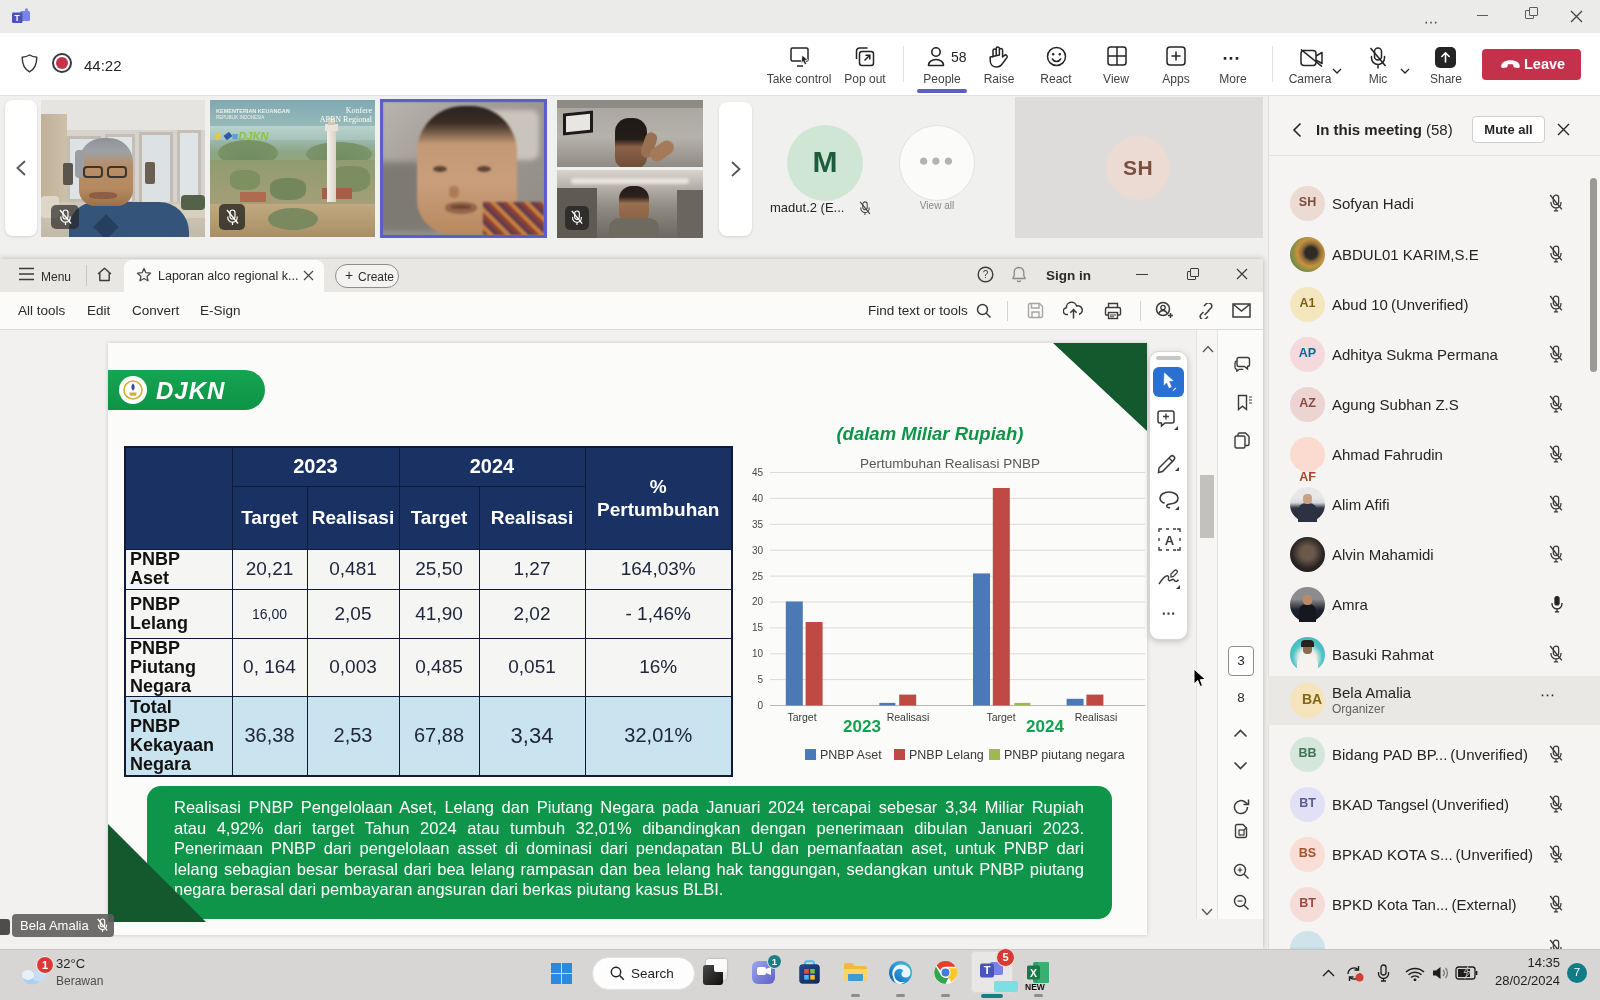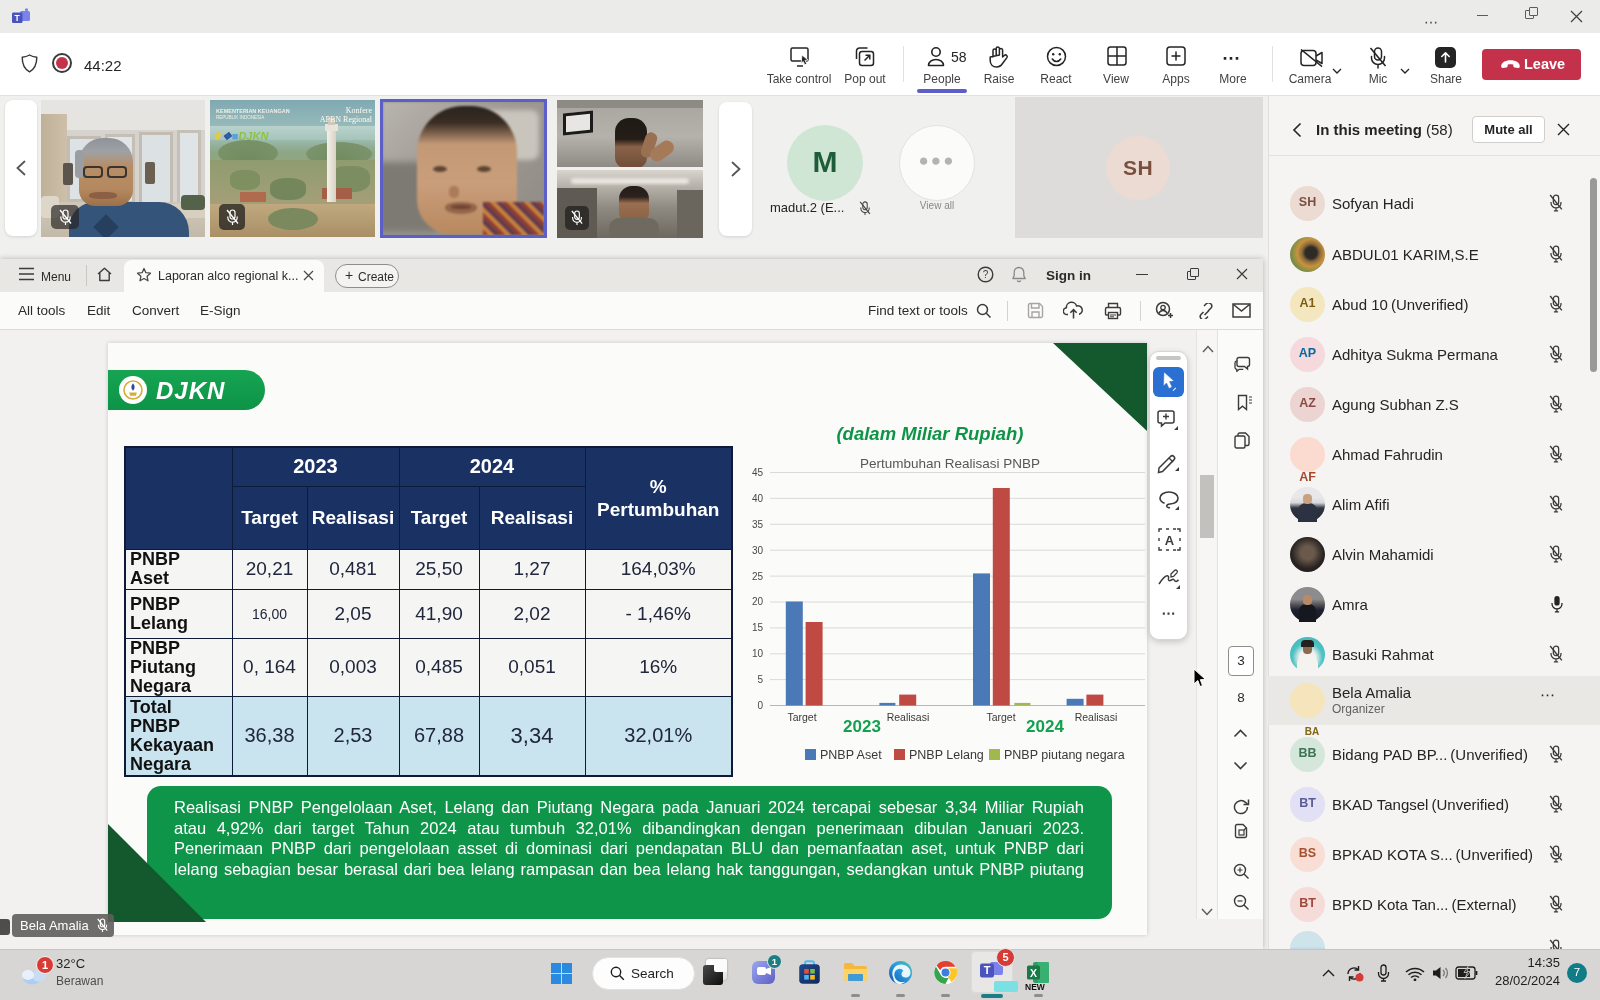--- a/index.html
+++ b/index.html
@@ -462,20 +462,21 @@
         <text x="259" y="309">PNBP piutang negara</text>
   </g>
 </svg>
 
 <div class="abs" style="left:147px;top:786px;width:965px;height:133px;background:#0f9549;border-radius:14px;"></div>
 <div class="abs" style="left:174px;top:797px;width:910px;color:#fff;font-size:16.5px;line-height:20.5px;">
 <div style="text-align:justify;text-align-last:justify;">Realisasi PNBP Pengelolaan Aset, Lelang dan Piutang Negara pada Januari 2024 tercapai sebesar 3,34 Miliar Rupiah</div>
 <div style="text-align:justify;text-align-last:justify;">atau 4,92% dari target Tahun 2024 atau tumbuh 32,01% dibandingkan dengan penerimaan dibulan Januari 2023.</div>
 <div style="text-align:justify;text-align-last:justify;">Penerimaan PNBP dari pengelolaan asset di dominasi dari pendapatan BLU dan pemanfaatan aset, untuk PNBP dari</div>
 <div style="text-align:justify;text-align-last:justify;">lelang sebagian besar berasal dari bea lelang rampasan dan bea lelang hak tanggungan, sedangkan untuk PNBP piutang</div>
+<div>negara berasal dari pembayaran angsuran dari berkas piutang kasus BLBI.</div>
 </div>
 <svg class="abs" style="left:108px;top:824px;" width="98" height="98" viewBox="0 0 98 98">
       <path d="M0 0 L98 98 L0 98 Z" fill="#14582e"></path>
     </svg>
 
 <div class="abs" style="left:12px;top:914px;width:102px;height:23px;background:rgba(96,94,92,.9);border-radius:4px;"></div>
 <div class="abs" style="left:20px;top:918px;font-size:13px;color:#fff;">Bela Amalia</div>
 <svg class="abs" style="left:96px;top:918px;" width="13" height="15" viewBox="0 0 15 17">
       <rect x="5" y="1" width="5" height="9" rx="2.5" fill="none" stroke="#fff" stroke-width="1.3"></rect>
       <path d="M2.8 7.5 v1 a4.7 4.7 0 0 0 9.4 0 v-1 M7.5 13.5 V16" fill="none" stroke="#fff" stroke-width="1.3"></path>
@@ -662,21 +663,21 @@
 <div class="abs" style="left:1297px;top:655px;width:21px;height:17px;background:#f4f3f0;border-radius:9px 9px 0 0;"></div>
     <div class="abs" style="left:1303px;top:643px;width:9px;height:11px;background:#8d6a4e;border-radius:4px;"></div>
     <div class="abs" style="left:1301px;top:640px;width:13px;height:7px;background:#26211d;border-radius:4px 4px 0 0;"></div>
 <div class="abs" style="left:1332px;top:646px;font-size:15px;color:#242424;">Basuki Rahmat</div>
 <svg class="abs" style="left:1548px;top:645px;" width="16" height="18" viewBox="0 0 15 17">
       <rect x="5" y="1" width="5" height="9" rx="2.5" fill="none" stroke="#3c3b39" stroke-width="1.2"></rect>
       <path d="M2.8 7.5 v1 a4.7 4.7 0 0 0 9.4 0 v-1 M7.5 13.5 V16 M5.5 16 h4" fill="none" stroke="#3c3b39" stroke-width="1.2"></path>
       <path d="M2 1 L13 14.5" stroke="#3c3b39" stroke-width="1.3"></path>
     </svg>
 <div class="abs" style="left:1290px;top:683px;width:35px;height:35px;background:#f6e5bc;border-radius:50%;"></div>
-<div class="abs" style="left:1290px;top:692px;width:44px;text-align:center;font-size:10px;font-weight:bold;color:#826616;line-height:15px;margin-top:32px;">BA</div>
+<div class="abs" style="left:1290px;top:692px;width:44px;text-align:center;font-size:14px;font-weight:bold;color:#826616;line-height:15px;">BA</div>
 <div class="abs" style="left:1332px;top:684px;font-size:15px;color:#242424;">Bela Amalia</div>
 <div class="abs" style="left:1332px;top:702px;font-size:12px;color:#616161;">Organizer</div>
 <div class="abs" style="left:1540px;top:686px;font-size:15px;color:#242424;letter-spacing:1px;">⋯</div>
 <div class="abs" style="left:1290px;top:737px;width:35px;height:35px;background:#d5e7da;border-radius:50%;"></div>
 <div class="abs" style="left:1290px;top:746px;width:35px;text-align:center;font-size:12.5px;font-weight:bold;color:#3e7354;line-height:15px;">BB</div>
 <div class="abs" style="left:1332px;top:746px;font-size:15px;color:#242424;">Bidang PAD BP...<span style="color:#242424;"> (Unverified)</span></div>
 <svg class="abs" style="left:1548px;top:745px;" width="16" height="18" viewBox="0 0 15 17">
       <rect x="5" y="1" width="5" height="9" rx="2.5" fill="none" stroke="#3c3b39" stroke-width="1.2"></rect>
       <path d="M2.8 7.5 v1 a4.7 4.7 0 0 0 9.4 0 v-1 M7.5 13.5 V16 M5.5 16 h4" fill="none" stroke="#3c3b39" stroke-width="1.2"></path>
       <path d="M2 1 L13 14.5" stroke="#3c3b39" stroke-width="1.3"></path>

